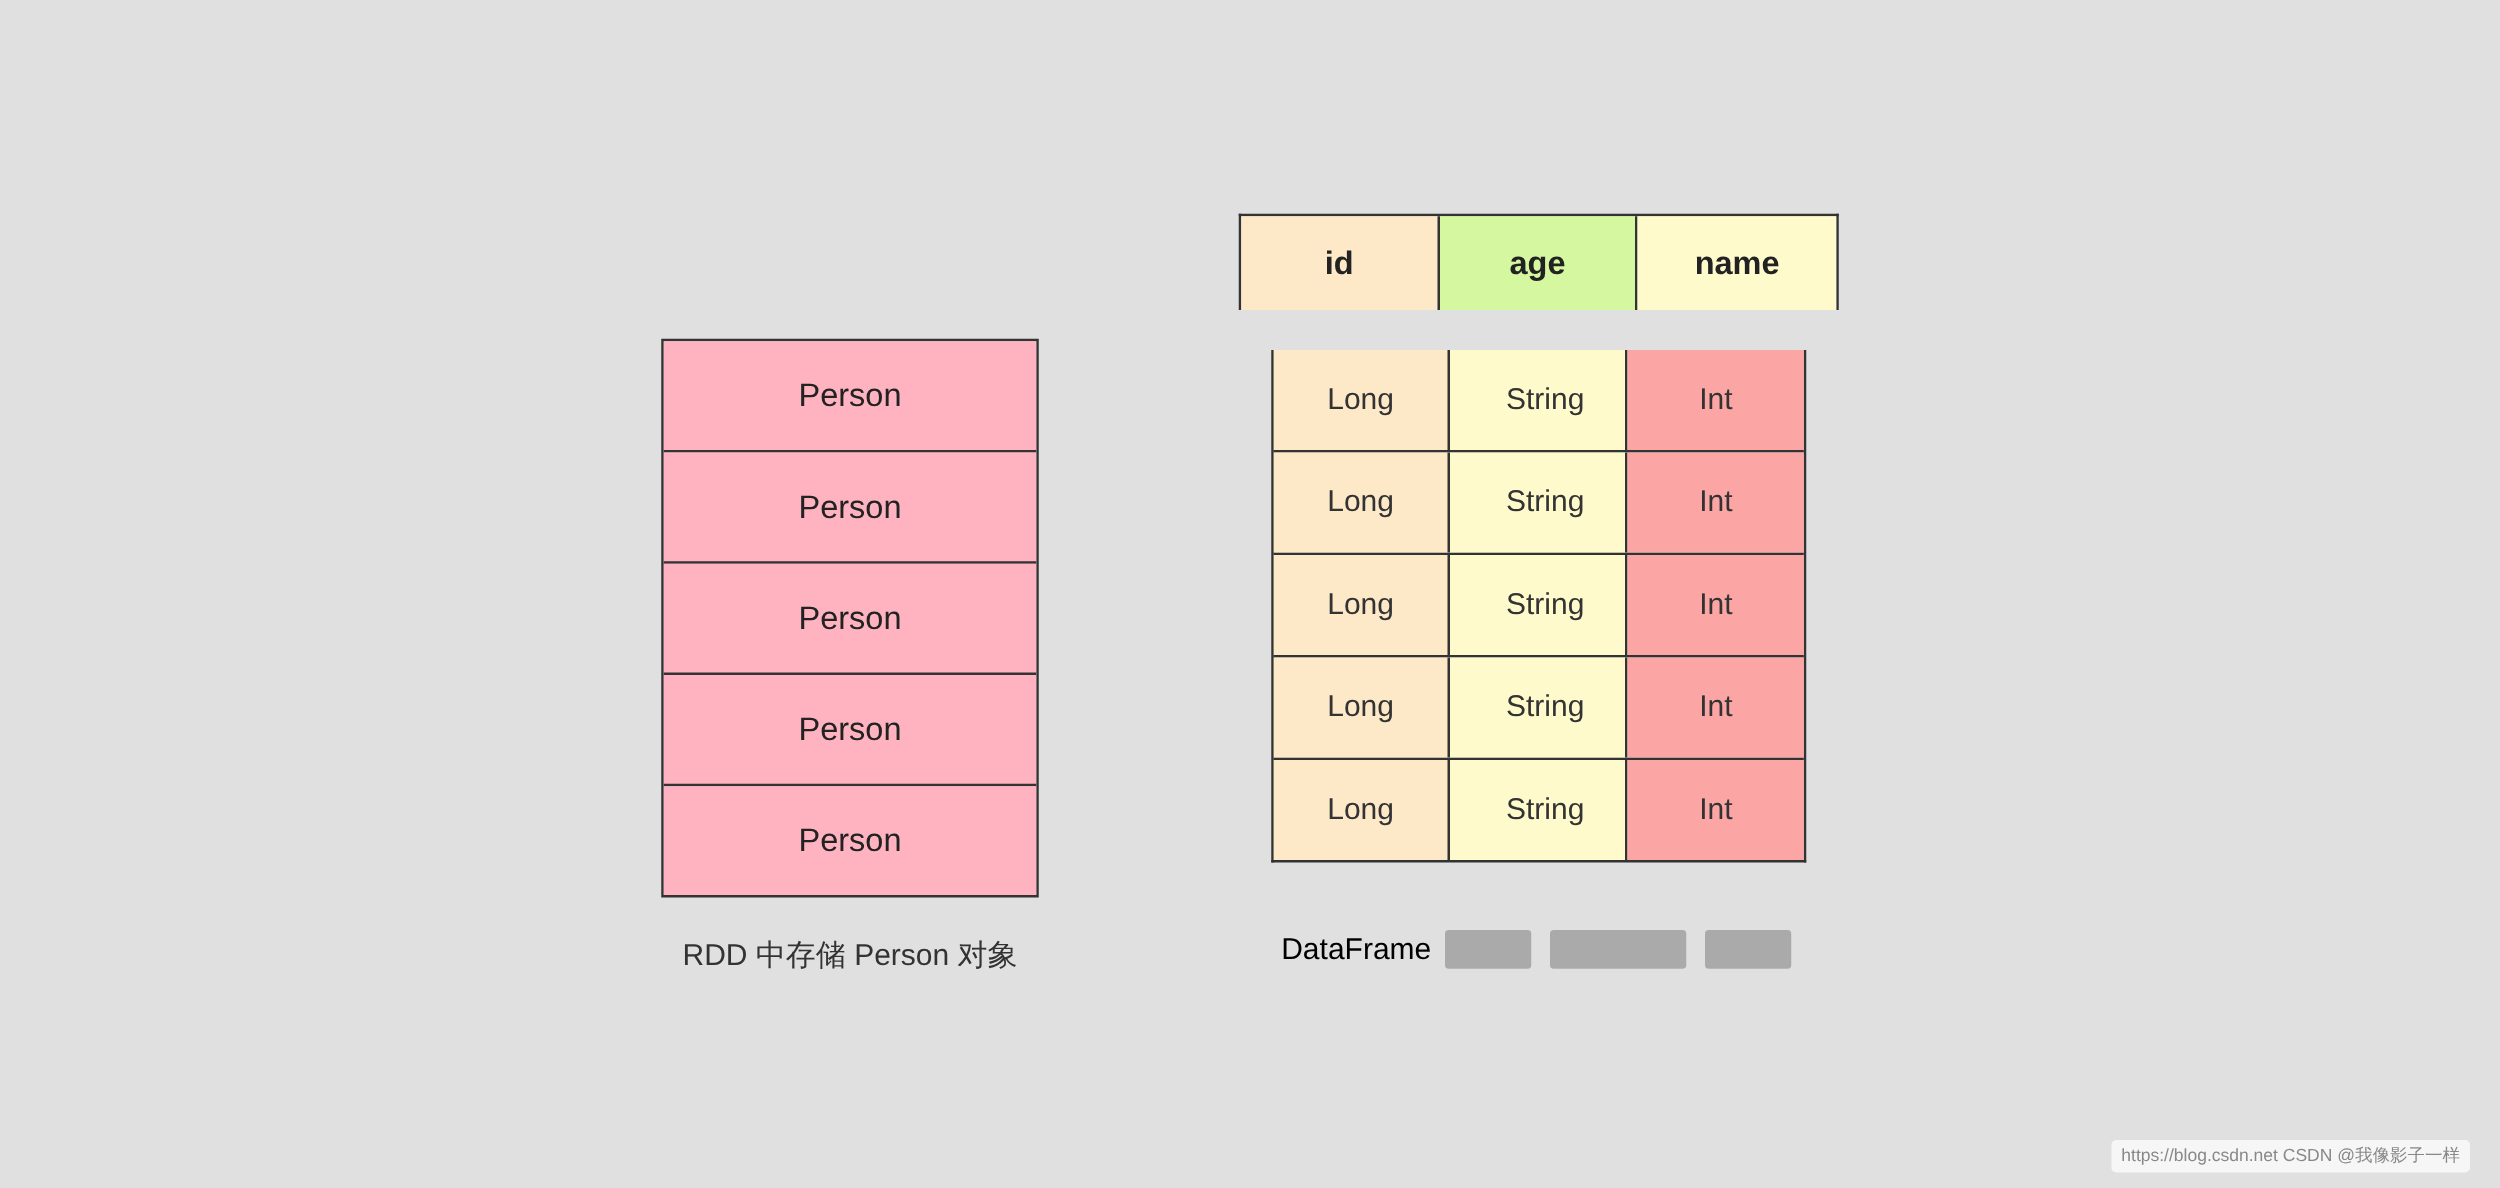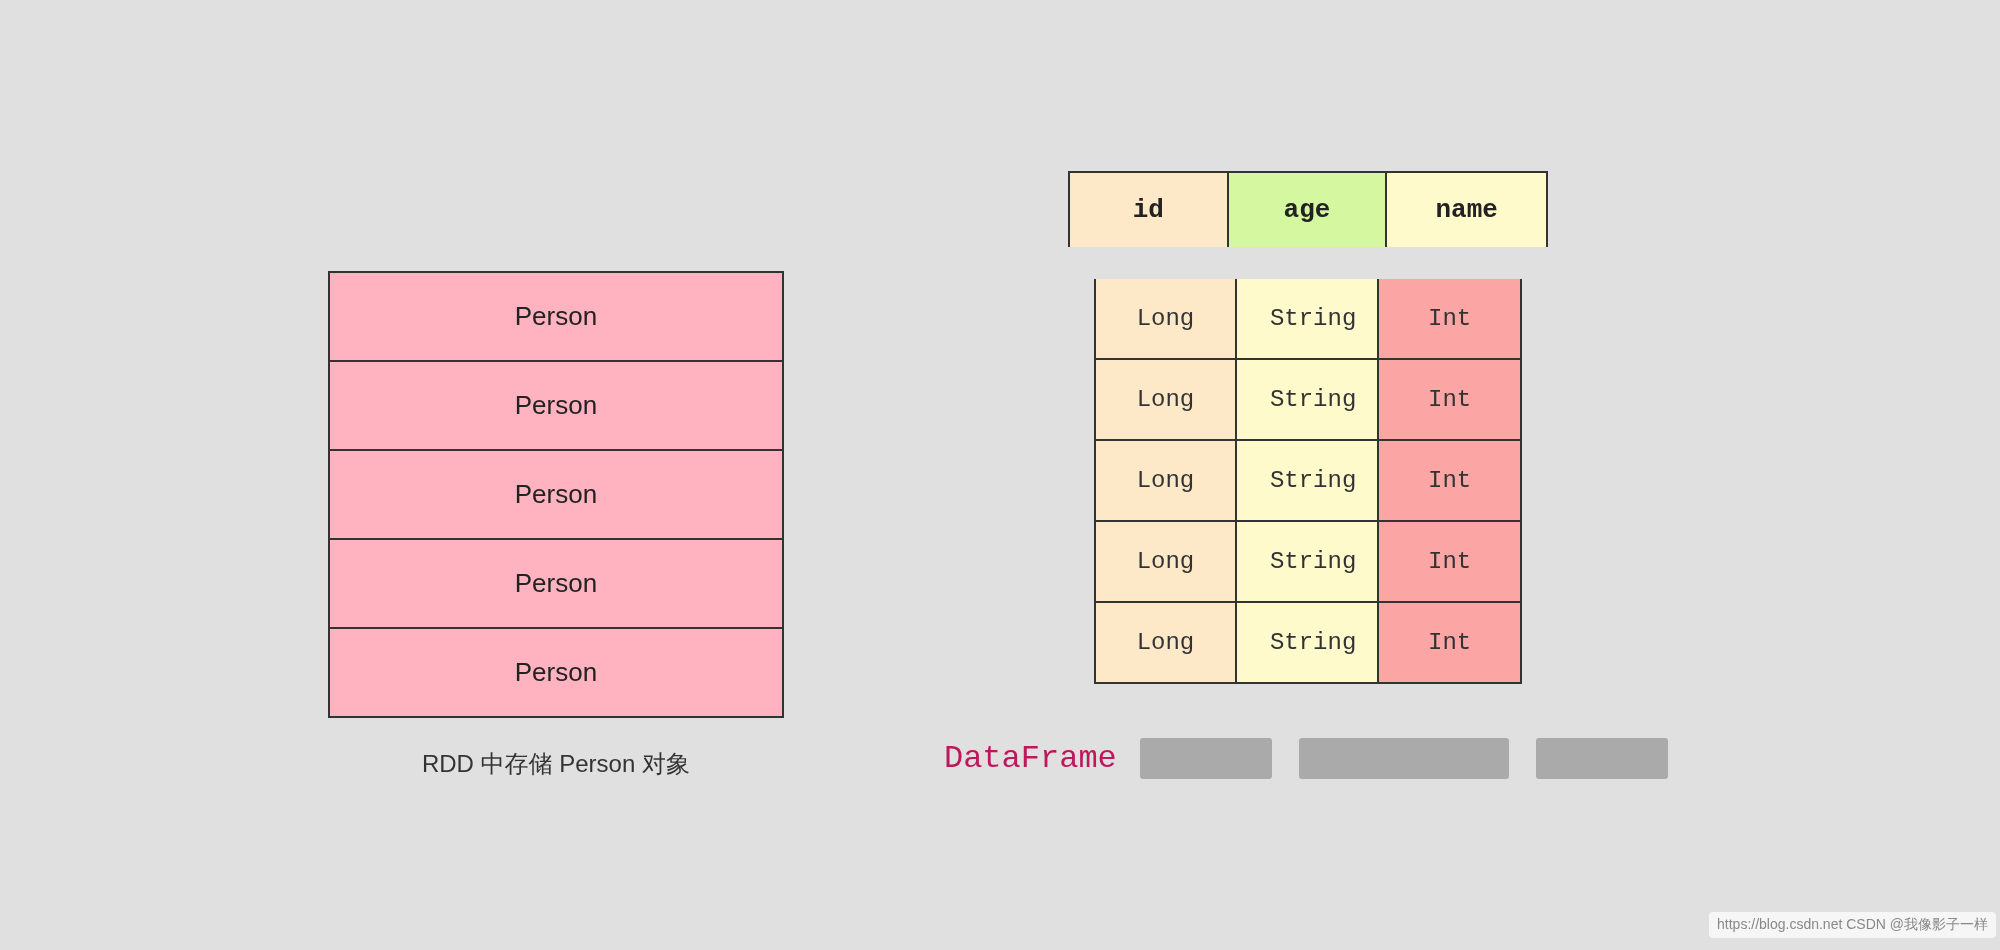--- a/index.html
+++ b/index.html
@@ -28,21 +28,21 @@
     .left-section {
       display: flex;
       flex-direction: column;
       align-items: center;
       gap: 20px;
       margin-top: 100px;
     }
 
     .rdd-table {
       border: 2px solid #333;
-      width: 456px;
+      width: 302px;
     }
 
     .rdd-row {
       background-color: #ffb3c1;
       border-bottom: 2px solid #333;
       padding: 28px 20px;
       text-align: center;
       font-size: 26px;
       font-weight: 500;
       color: #222;
@@ -58,21 +58,20 @@
       margin-top: 10px;
       font-weight: 400;
     }
 
     
     .right-section {
       display: flex;
       flex-direction: column;
       align-items: center;
       gap: 32px;
-      font-family: Liberation Mono, monospace;
     }
 
     .df-header-row {
       display: flex;
       border: 2px solid #333;
       margin-bottom: 0;
     }
 
     .df-header-cell {
       padding: 22px 0;
@@ -137,30 +136,30 @@
       width: 160px;
       padding-left: 12px;
     }
 
     .df-body-cell.age-col {
       background-color: #fca5a5;
       width: 160px;
     }
 
     .df-caption {
-      font-size: 32px;
-      color: #be185d;
+      font-size: 24px;
+      color: #000000;
       margin-top: 24px;
       font-weight: 400;
     }
 
     .watermark {
       position: fixed;
       bottom: 12px;
-      right: 4px;
+      right: 24px;
       font-size: 14px;
       color: #888;
       background: rgba(255,255,255,0.7);
       padding: 4px 8px;
       border-radius: 4px;
     }
   </style>
 </head>
 <body>
 

